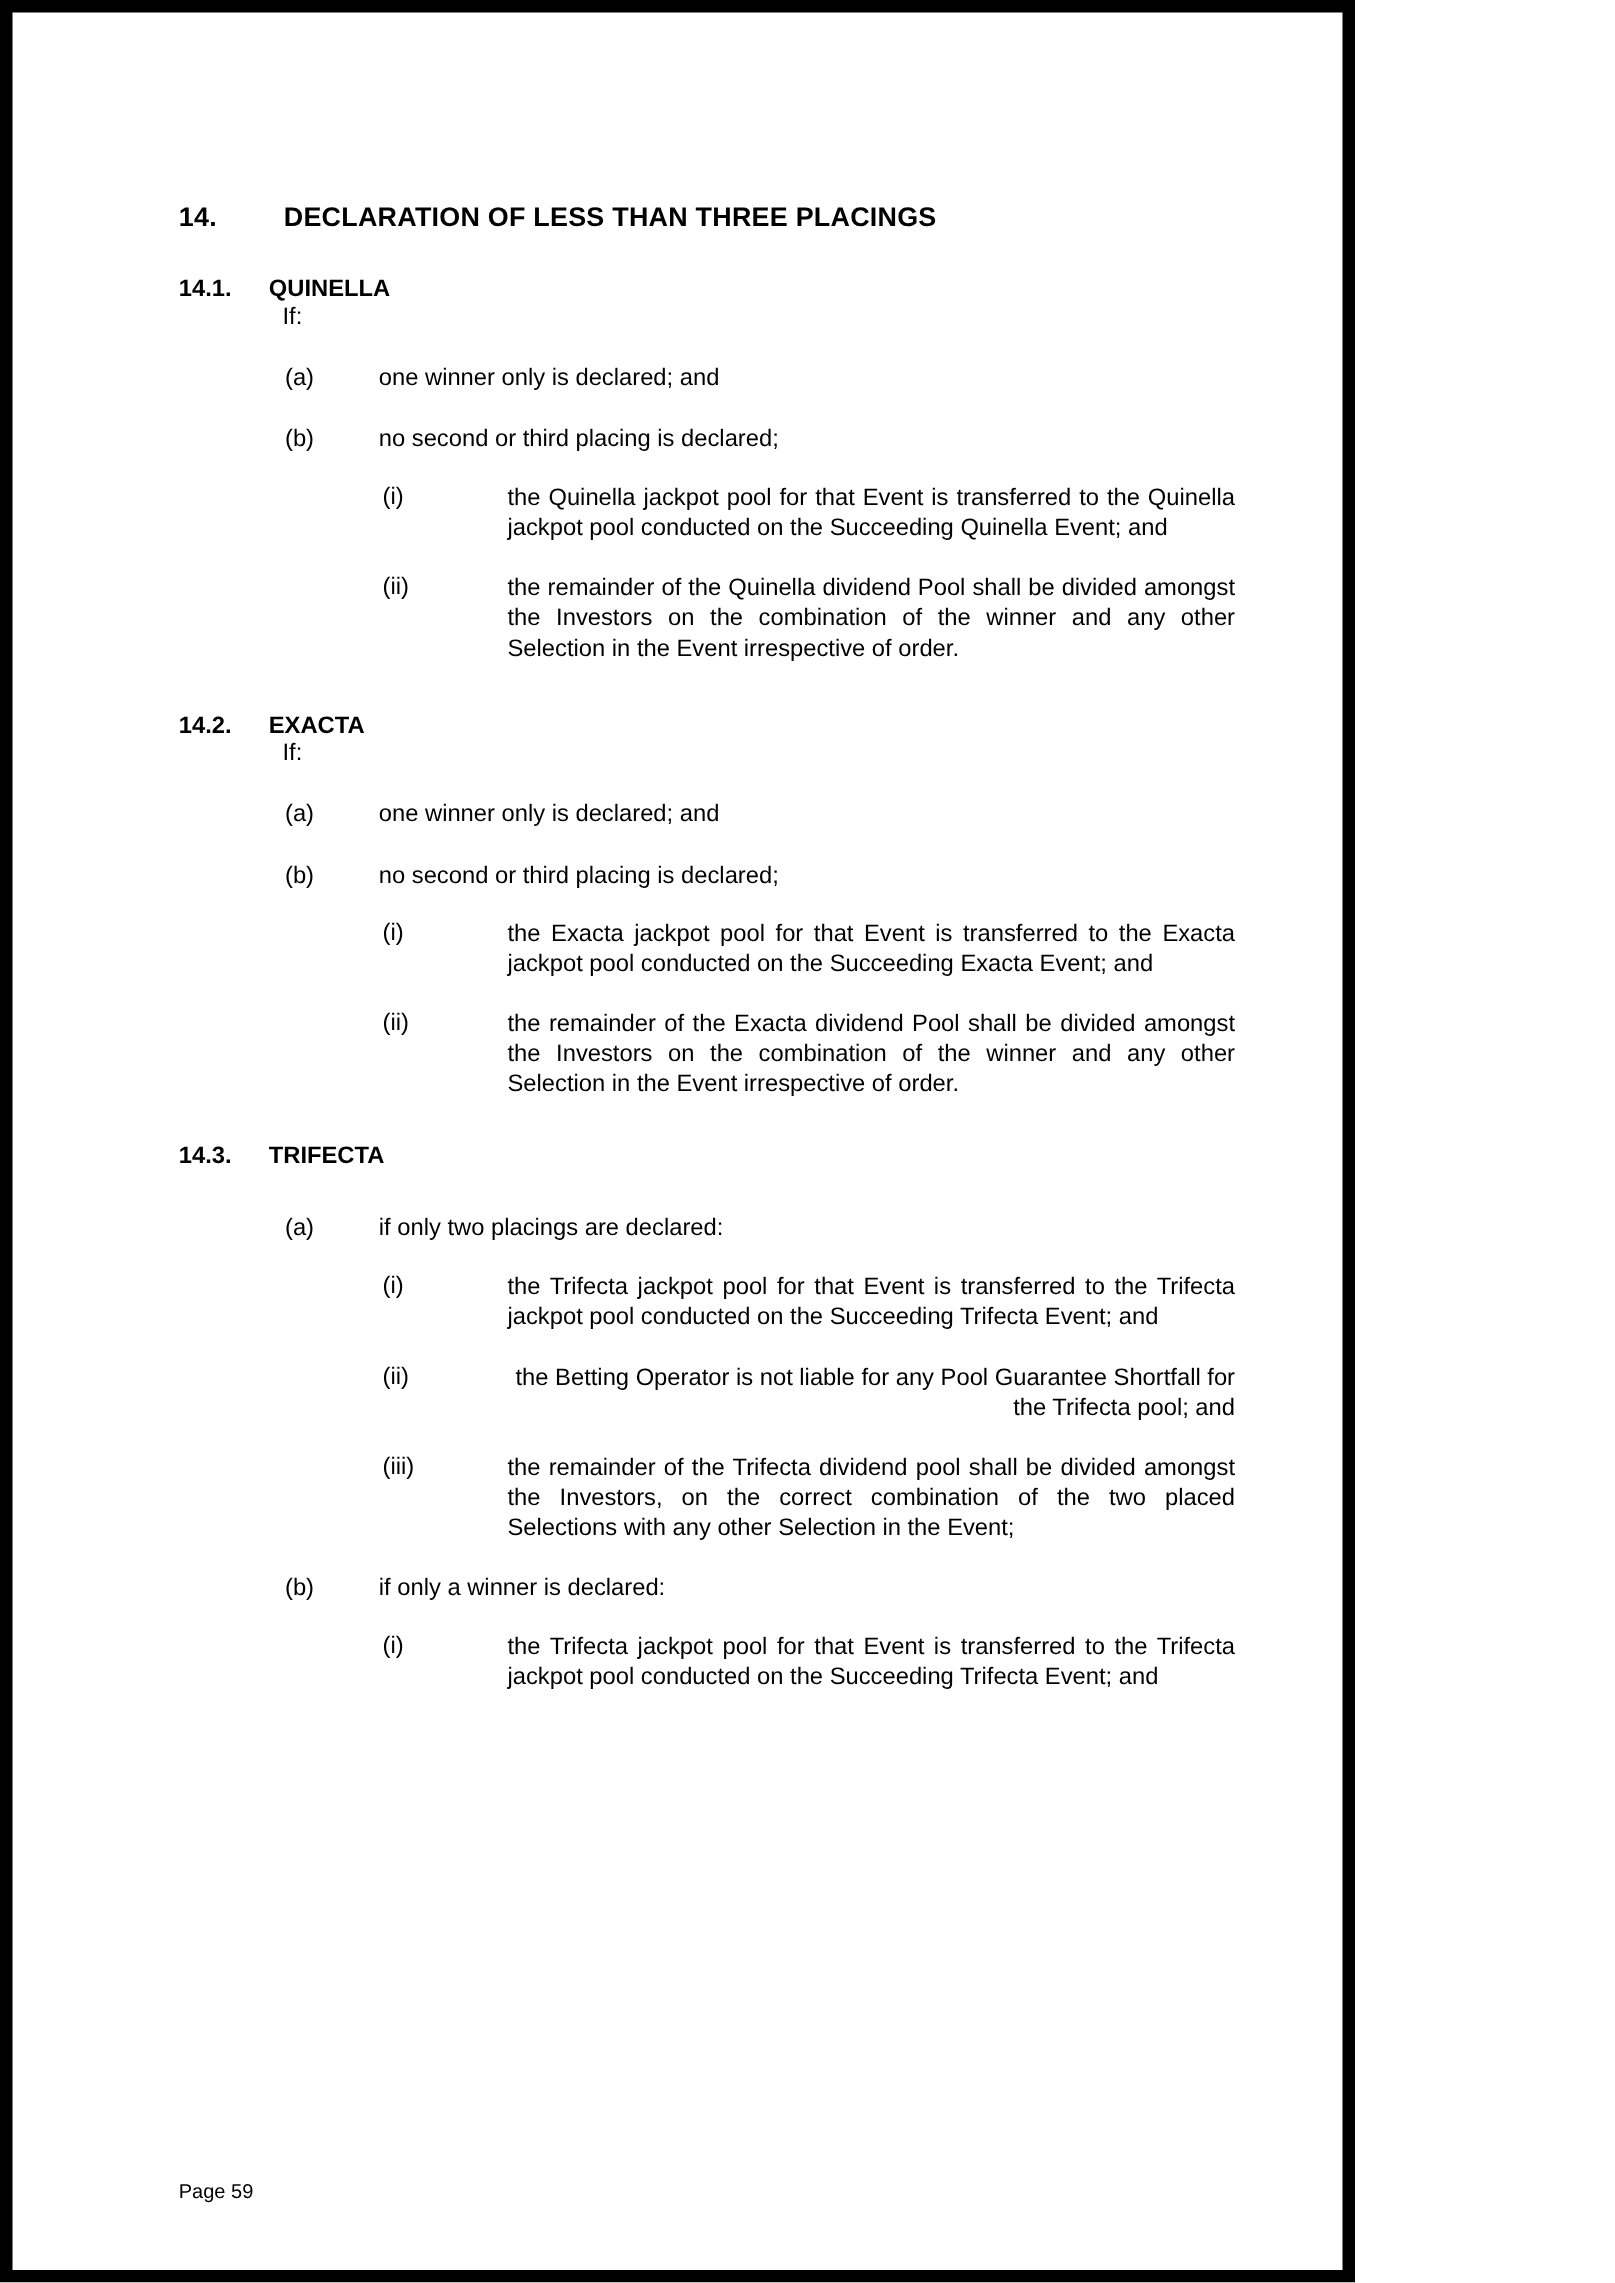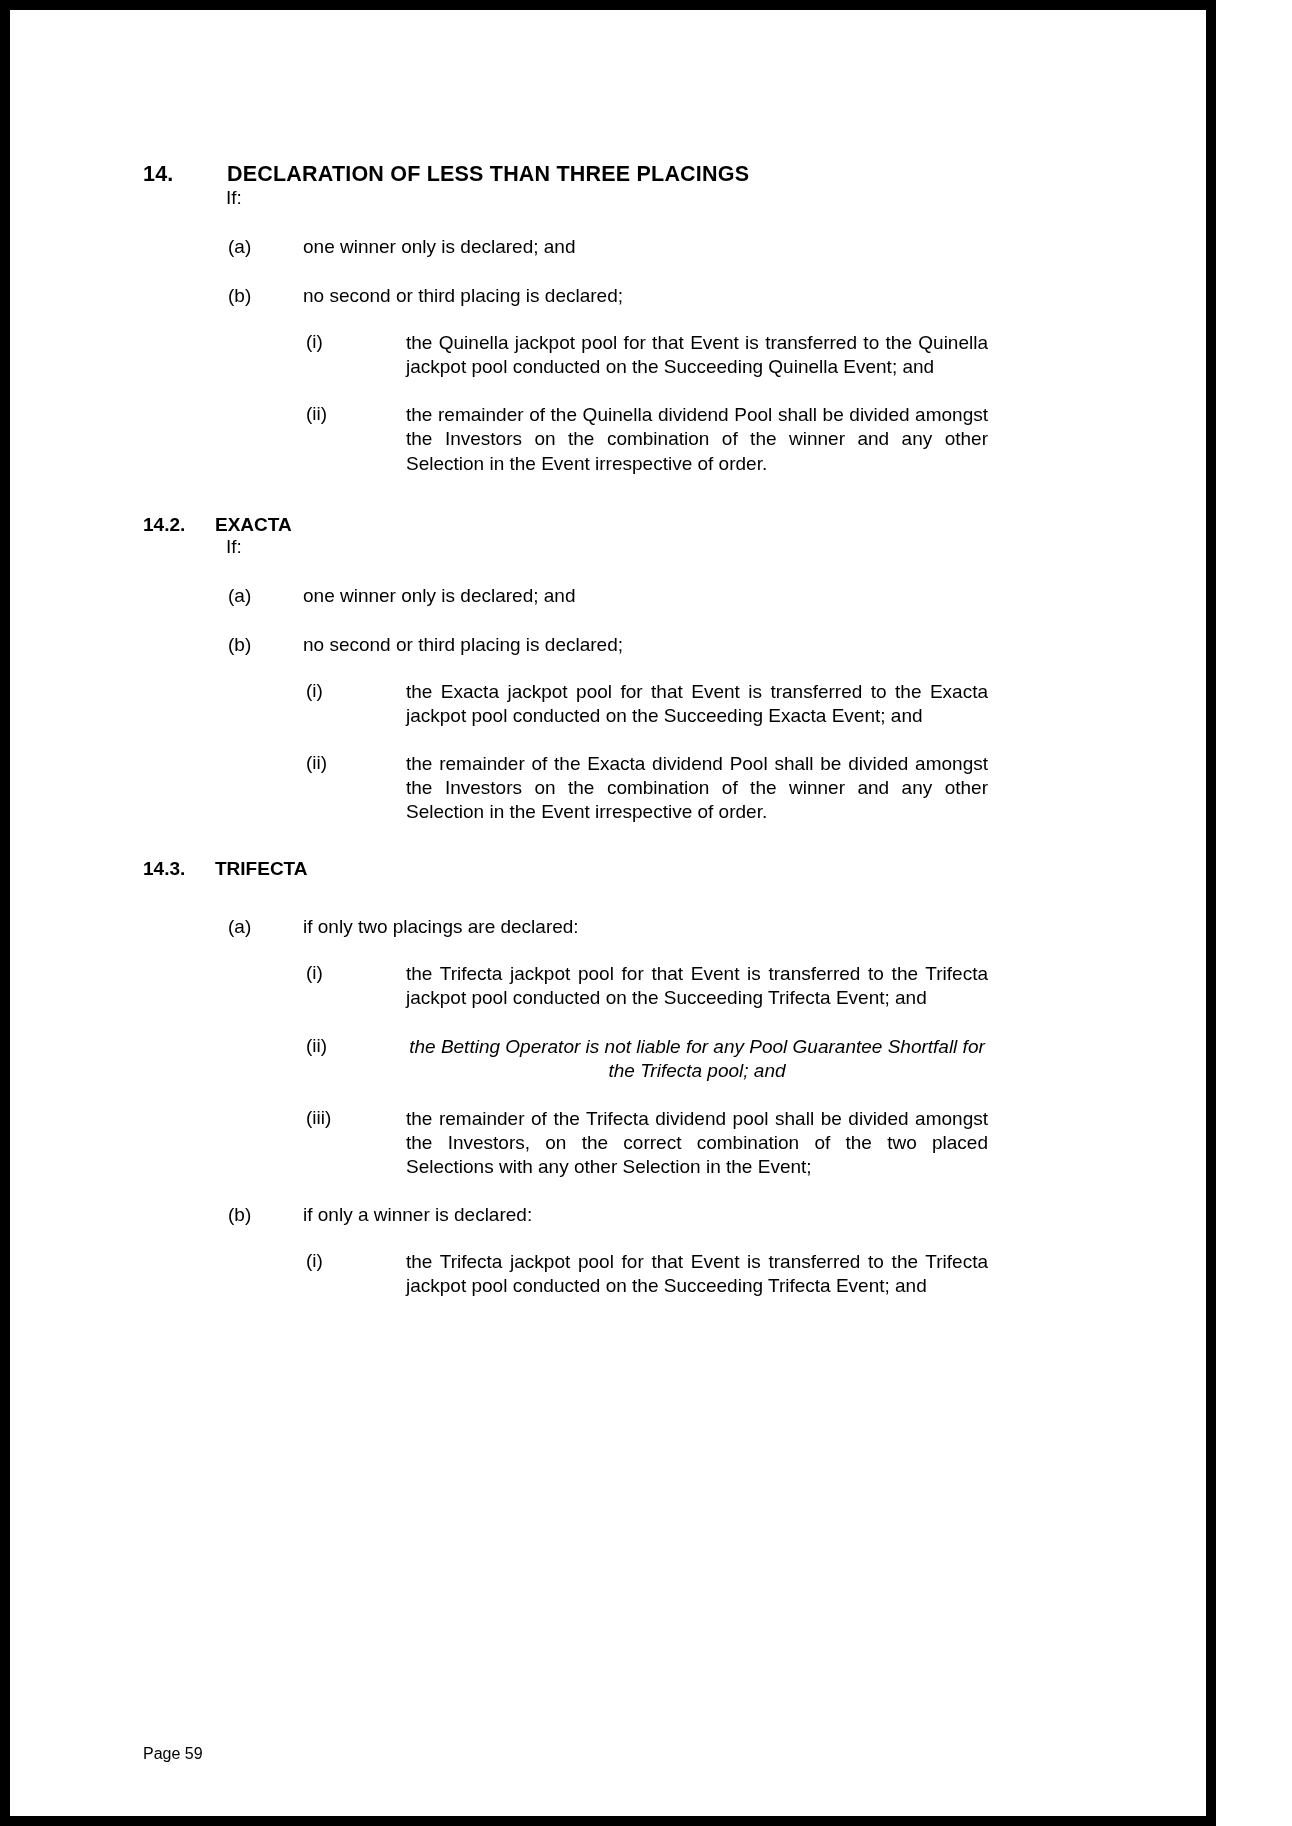--- a/index.html
+++ b/index.html
@@ -1,21 +1,21 @@
 <!DOCTYPE html>
 <html><head>
 <meta charset="utf-8">
 <style>
   html, body {
     margin: 0;
     padding: 0;
     background: #ffffff;
   }
   .page-frame {
-    width: 1216px;
+    width: 1084px;
     height: 1826px;
     box-sizing: border-box;
     border: 10px solid #000000;
     background: #ffffff;
     position: relative;
     overflow: hidden;
     font-family: "Liberation Sans", sans-serif;
     color: #000000;
   }
   .page-body {
@@ -71,41 +71,45 @@
     width: 682px;
   }
   .item-i .mark { width: 64px; flex: 0 0 64px; }
   .item-i .txt  {
     flex: 1;
     text-align: justify;
     text-justify: inter-word;
     line-height: 1.27;
     margin-left: 36px;
   }
-  .item-i .txt.plain { text-align: center; font-style: italic; }
+  .item-i .txt.plain { text-align: right; }
 
   
   .page-footer {
     position: absolute;
     left: 133px;
     bottom: 53px;
     font-size: 16px;
   }
 </style>
 </head>
 <body>
 
 <div class="page-frame">
   <div class="page-body">
 
     <div class="clause-main">
       <span class="num">14.</span>
       <span class="ttl">DECLARATION OF LESS THAN THREE PLACINGS</span>
     </div>
 
+    <div class="clause-sub">
+      <span class="num">14.1.</span>
+      <span class="ttl">QUINELLA</span>
+    </div>
     <div class="lead-in">If:</div>
 
     <div class="item-a">
       <span class="mark">(a)</span>
       <span class="txt">one winner only is declared; and</span>
     </div>
     <div class="item-a">
       <span class="mark">(b)</span>
       <span class="txt">no second or third placing is declared;</span>
     </div>

